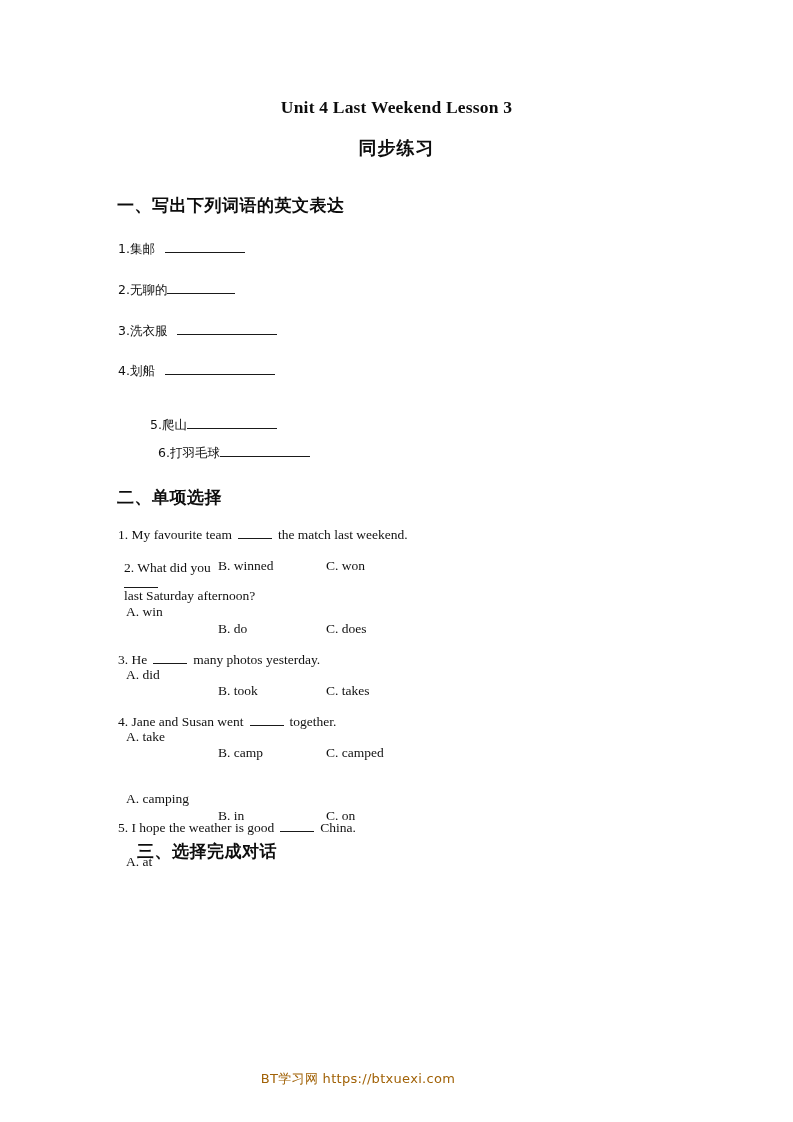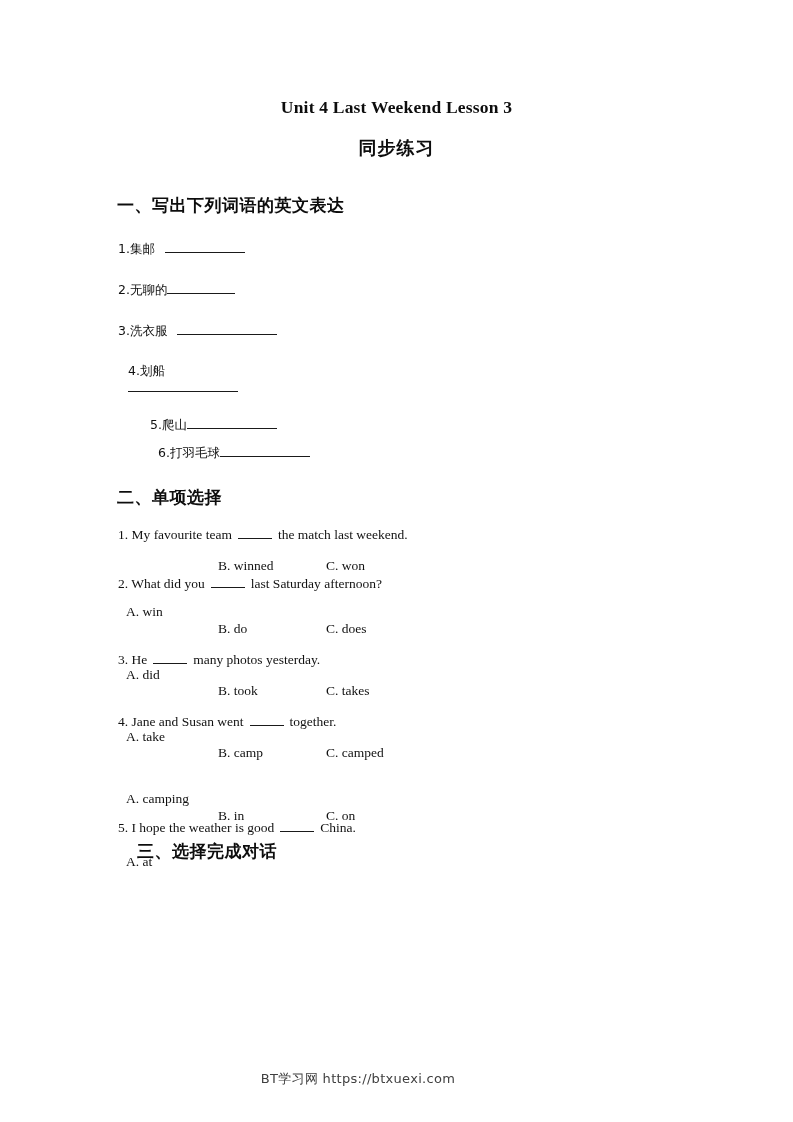--- a/index.html
+++ b/index.html
@@ -118,21 +118,21 @@
 
   
   .footer-watermark {
     position: absolute;
     left: 0;
     top: 1070px;
     width: 716px;
     text-align: center;
     font-family: "DejaVu Sans", "Liberation Sans", sans-serif;
     font-size: 13px;
-    color: #404040;
+    color: #a16207;
     letter-spacing: 0.3px;
   }
 </style>
 </head>
 <body>
 
 <div class="page">
 
   <div class="doc-title">Unit 4 Last Weekend Lesson 3</div>
 
@@ -146,21 +146,21 @@
         <span class="rule" style="width: 80px; margin-left: 10px;"></span>
       </div>
       <div class="vocab-item" style="top: 281.8px;">
         <span class="label">2.无聊的</span>
         <span class="rule" style="width: 68px; margin-left: 0px;"></span>
       </div>
       <div class="vocab-item" style="top: 322.6px;">
         <span class="label">3.洗衣服</span>
         <span class="rule" style="width: 100px; margin-left: 10px;"></span>
       </div>
-      <div class="vocab-item" style="top: 363.4px; flex-direction: column;">
+      <div class="vocab-item" style="top: 363.4px;">
         <span class="label">4.划船</span>
         <span class="rule" style="width: 110px; margin-left: 10px;"></span>
       </div>
       <div class="vocab-item" style="top: 417px; margin-left: 32px;">
         <span class="label">5.爬山</span>
         <span class="rule" style="width: 90px; margin-left: 0px;"></span>
       </div>
       <div class="vocab-item" style="top: 445px; margin-left: 40px;">
         <span class="label">6.打羽毛球</span>
         <span class="rule" style="width: 90px; margin-left: 0px;"></span>
@@ -173,21 +173,21 @@
       <div class="mc-question" style="top: 527px;">
         <span>1. My favourite team</span>
         <span class="gap"></span>
         <span>the match last weekend.</span>
       </div>
       <div class="mc-options" style="top: 558.2px;">
         <span class="opt opt-a">A. win</span>
         <span class="opt opt-b">B. winned</span>
         <span class="opt opt-c">C. won</span>
       </div>
-      <div class="mc-question" style="top: 576px;">
+      <div class="mc-question" style="top: 560px; flex-direction: column;">
         <span>2. What did you</span>
         <span class="gap"></span>
         <span>last Saturday afternoon?</span>
       </div>
       <div class="mc-options" style="top: 620.6px;">
         <span class="opt opt-a">A. did</span>
         <span class="opt opt-b">B. do</span>
         <span class="opt opt-c">C. does</span>
       </div>
       <div class="mc-question" style="top: 651.8px;">

